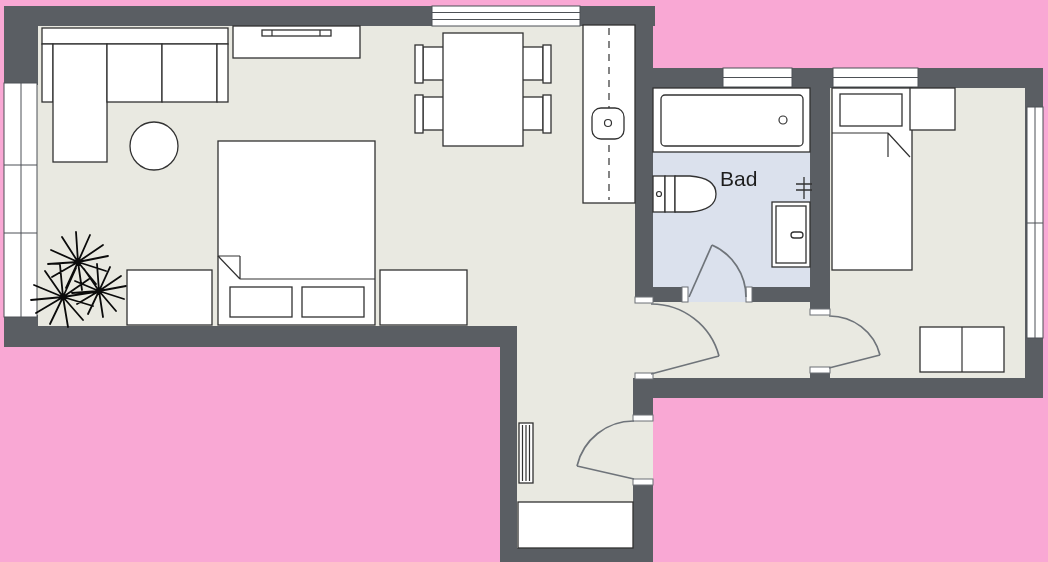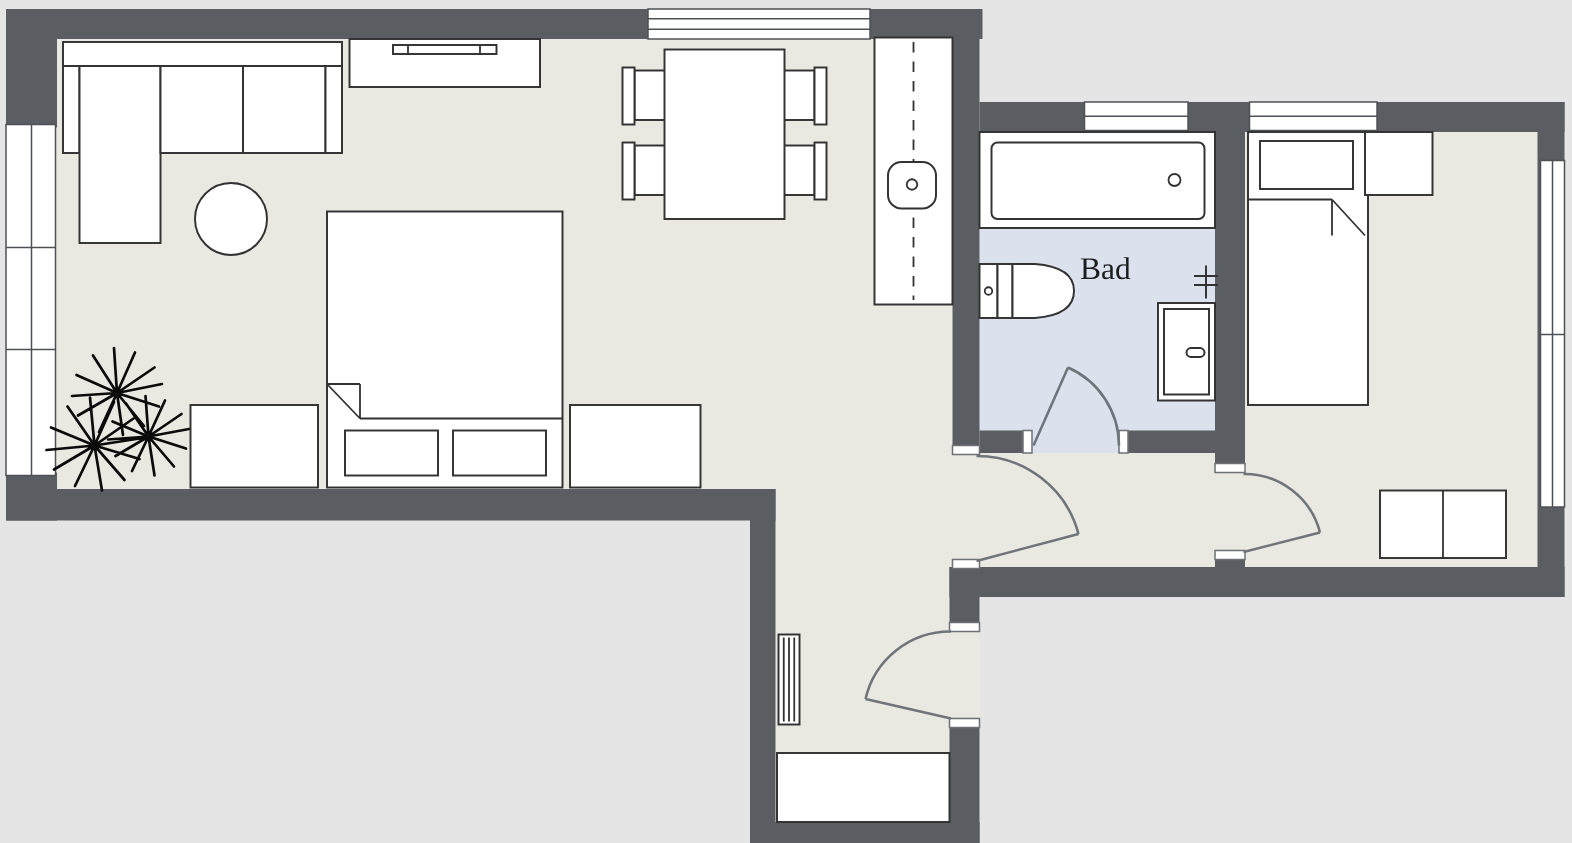--- a/index.html
+++ b/index.html
@@ -1,17 +1,17 @@
 <!DOCTYPE html>
 <html><head>
 <meta charset="utf-8">
 <style>
   html,body{margin:0;padding:0;background:#ffffff;}
-  .stage{position:relative;width:1048px;height:562px;background:#e5e5e5;overflow:hidden;
-         font-family:Liberation Serif, serif;}
+  .stage{position:relative;width:1048px;height:562px;background:#f9a8d4;overflow:hidden;
+         font-family:Liberation Sans, sans-serif;}
   svg{position:absolute;left:0;top:0;}
   .wall{fill:#5a5e63;stroke:none;}
   .floor{fill:#e9e9e1;}
   .bath{fill:#dbe1ed;}
   .f{fill:#ffffff;stroke:#323232;stroke-width:1.3;}
   .jamb{fill:#ffffff;stroke:#6d7176;stroke-width:1;}
   .ln{stroke:#323232;stroke-width:1.2;fill:none;}
   .win{fill:#ffffff;stroke:#4d5156;stroke-width:1;}
   .wln{stroke:#4d5156;stroke-width:1;fill:none;}
   .door{fill:none;stroke:#6f747a;stroke-width:1.7;}

